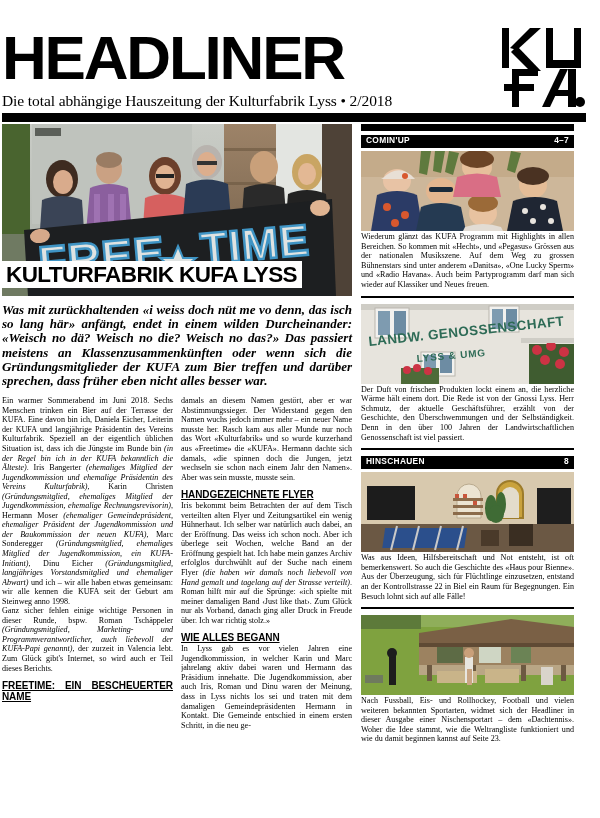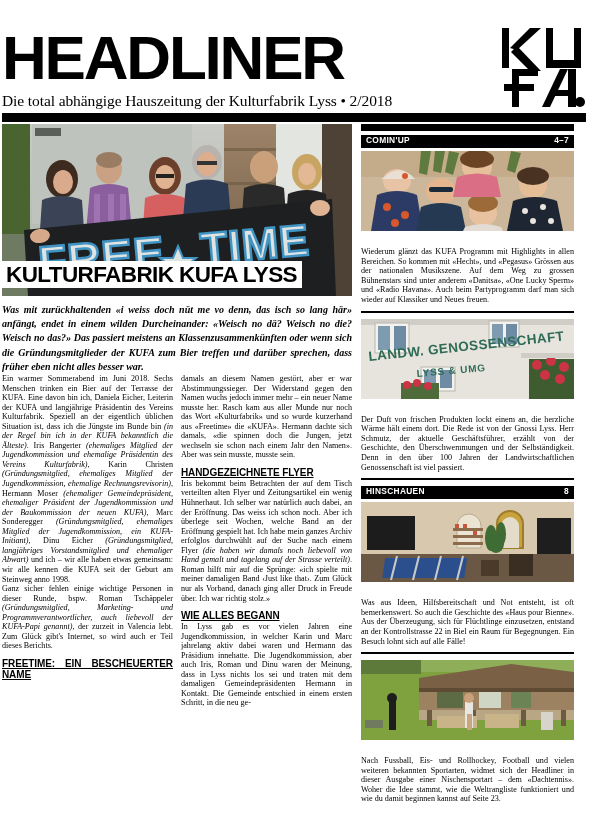--- a/index.html
+++ b/index.html
@@ -86,30 +86,31 @@
     display:inline-block;
     padding:1px 5px 1px 4px;
     box-decoration-break:clone;
   }
 
   
   .lead{
     font-family:"Liberation Serif", serif;
     font-style:italic;
     font-weight:bold;
-    font-size:10px;
+    font-size:13px;
     line-height:14.2px;
     text-align:justify;
     margin:7px 0 0 0;
     color:#000;
   }
 
   
   .bodycols{
     display:flex;
+    margin-top:8px;
     position:relative;
     align-items:flex-end;
   }
   .bodycol{
     width:171px;flex:0 0 171px;
     font-family:"Liberation Serif", serif;
     font-size:8.1px;
     line-height:9.55px;
     text-align:justify;
     color:#000;
@@ -152,21 +153,21 @@
     overflow:hidden;
     margin-top:3px;
     background:#888;
   }
   .teaser-img svg{display:block;}
   .teaser-text{
     font-family:"Liberation Serif", serif;
     font-size:8.1px;
     line-height:9.6px;
     text-align:justify;
-    margin-top:16px;
+    margin-top:1px;
     color:#000;
   }
   .teaser-sep{height:2px;background:#000;margin-top:6px;}
 </style>
 </head>
 <body>
 
 <div class="page">
 
   <div class="masthead">

